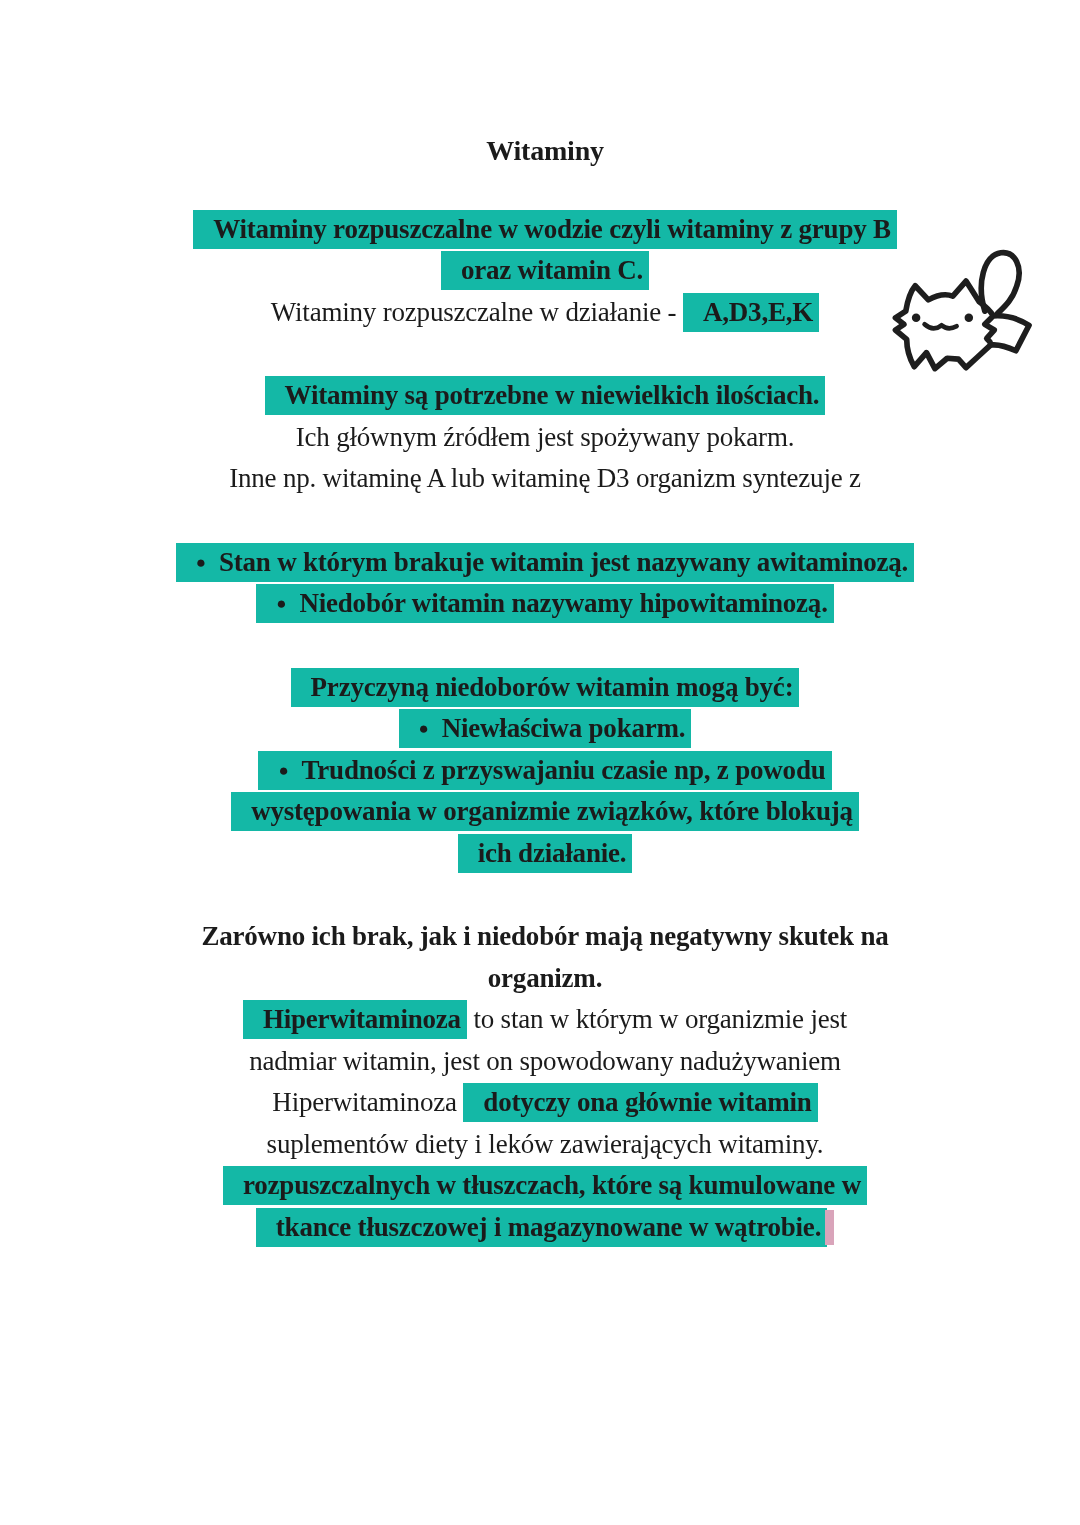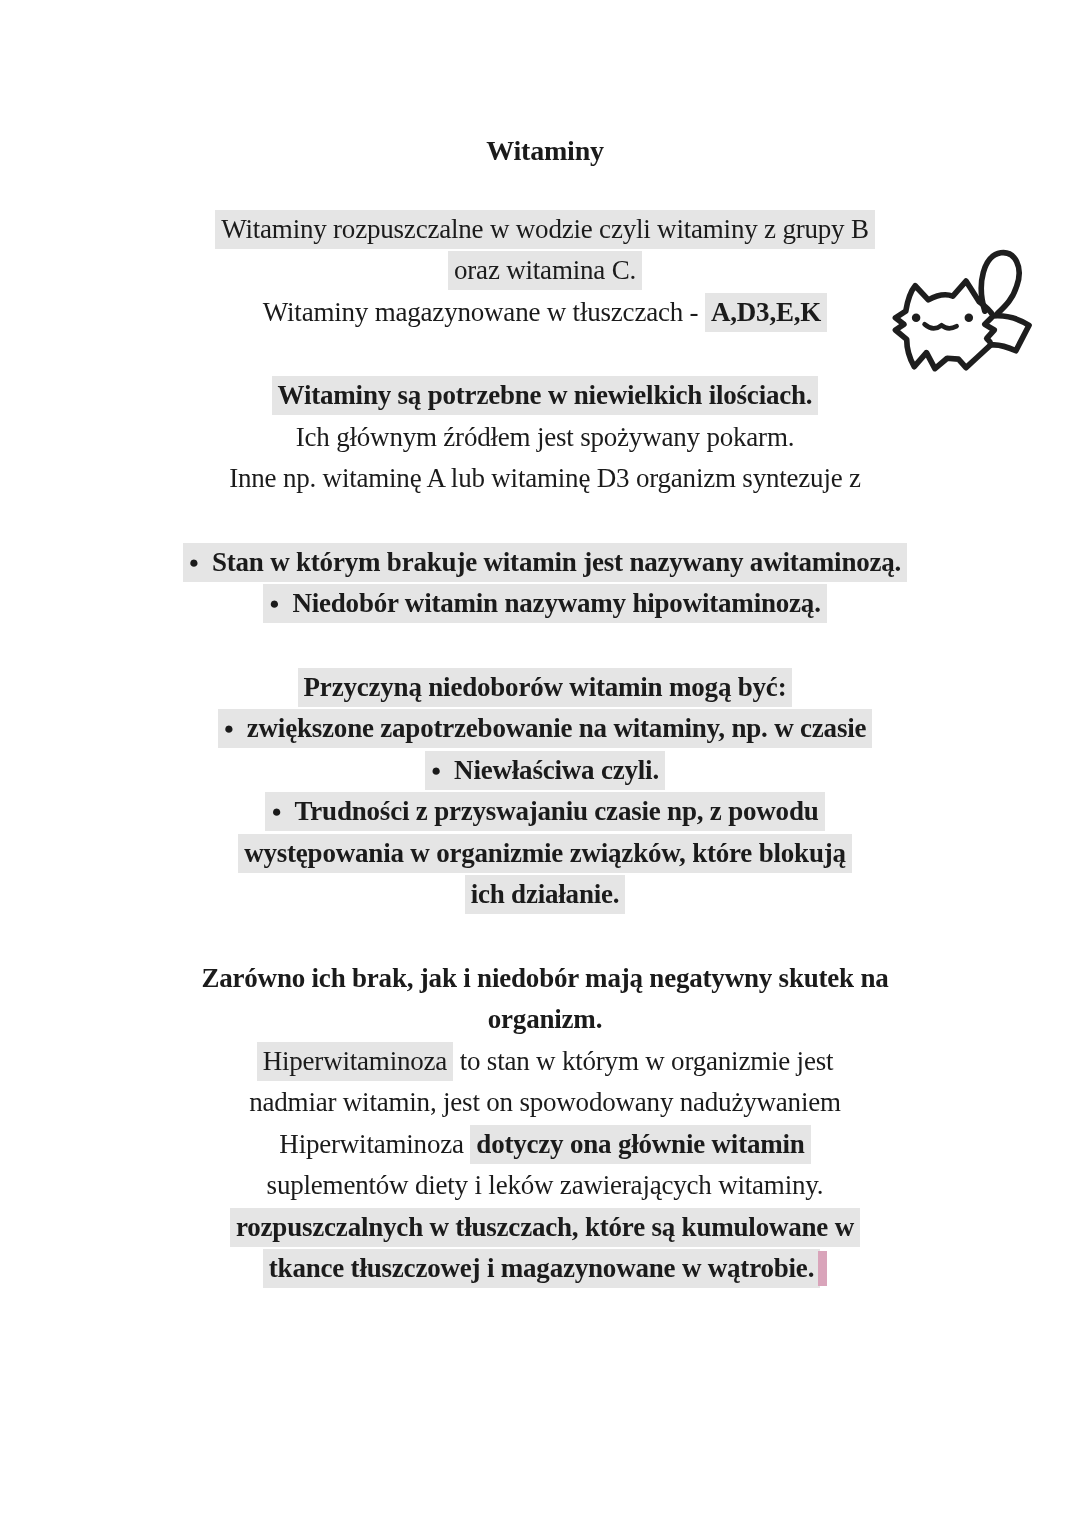--- a/index.html
+++ b/index.html
@@ -18,23 +18,24 @@
     letter-spacing: -0.2px;
   }
   .line { white-space: nowrap; text-align: center; }
   .title {
     font-weight: bold; font-size: 28px;
     margin: 0 0 37px 0;
   }
   .sec { margin: 0 0 42px 0; }
   .sec:last-child { margin-bottom: 13px; }
   mark.hl {
-    background: #e5e5e5;
+    background: #14b8a6;
     color: inherit;
-    padding: 4px 6px 5px 6px;
+    padding: 4px 6px 5px 20px;
+    font-weight: bold;
   }
   .b { font-weight: bold; }
   .bullet {
     display: inline-block;
     font-size: 17px;
     vertical-align: 3px;
     margin-right: 13px;
   }
   .cursor {
     display: inline-block;
@@ -51,39 +52,38 @@
 </head>
 <body>
 
 <div class="page">
   <div class="content">
 
     <div class="title line">Witaminy</div>
 
     <div class="sec">
       <div class="line"><mark class="hl">Witaminy rozpuszczalne w wodzie czyli witaminy z grupy B</mark></div>
-      <div class="line"><mark class="hl">oraz witamina C.</mark></div>
-      <div class="line"><span>Witaminy magazynowane w tłuszczach -</span> <mark class="hl b">A,D3,E,K</mark></div>
+      <div class="line"><mark class="hl">oraz witamin C.</mark></div>
+      <div class="line"><span>Witaminy rozpuszczalne w działanie -</span> <mark class="hl b">A,D3,E,K</mark></div>
     </div>
 
     <div class="sec">
       <div class="line"><mark class="hl b">Witaminy są potrzebne w niewielkich ilościach.</mark></div>
       <div class="line">Ich głównym źródłem jest spożywany pokarm.</div>
       <div class="line">Inne np. witaminę A lub witaminę D3 organizm syntezuje z</div>
     </div>
 
     <div class="sec">
       <div class="line"><mark class="hl b"><span class="bullet">●</span><span>Stan w którym brakuje witamin jest nazywany awitaminozą.</span></mark></div>
       <div class="line"><mark class="hl b"><span class="bullet">●</span><span>Niedobór witamin nazywamy hipowitaminozą.</span></mark></div>
     </div>
 
     <div class="sec">
       <div class="line"><mark class="hl b">Przyczyną niedoborów witamin mogą być:</mark></div>
-      <div class="line"><mark class="hl b"><span class="bullet">●</span><span>zwiększone zapotrzebowanie na witaminy, np. w czasie</span></mark></div>
-      <div class="line"><mark class="hl b"><span class="bullet">●</span><span>Niewłaściwa czyli.</span></mark></div>
+      <div class="line"><mark class="hl b"><span class="bullet">●</span><span>Niewłaściwa pokarm.</span></mark></div>
       <div class="line"><mark class="hl b"><span class="bullet">●</span><span>Trudności z przyswajaniu czasie np, z powodu</span></mark></div>
       <div class="line"><mark class="hl b">występowania w organizmie związków, które blokują</mark></div>
       <div class="line"><mark class="hl b">ich działanie.</mark></div>
     </div>
 
     <div class="sec">
       <div class="line b">Zarówno ich brak, jak i niedobór mają negatywny skutek na</div>
       <div class="line b">organizm.</div>
       <div class="line"><mark class="hl">Hiperwitaminoza</mark> <span>to stan w którym w organizmie jest</span></div>
       <div class="line">nadmiar witamin, jest on spowodowany nadużywaniem</div>

